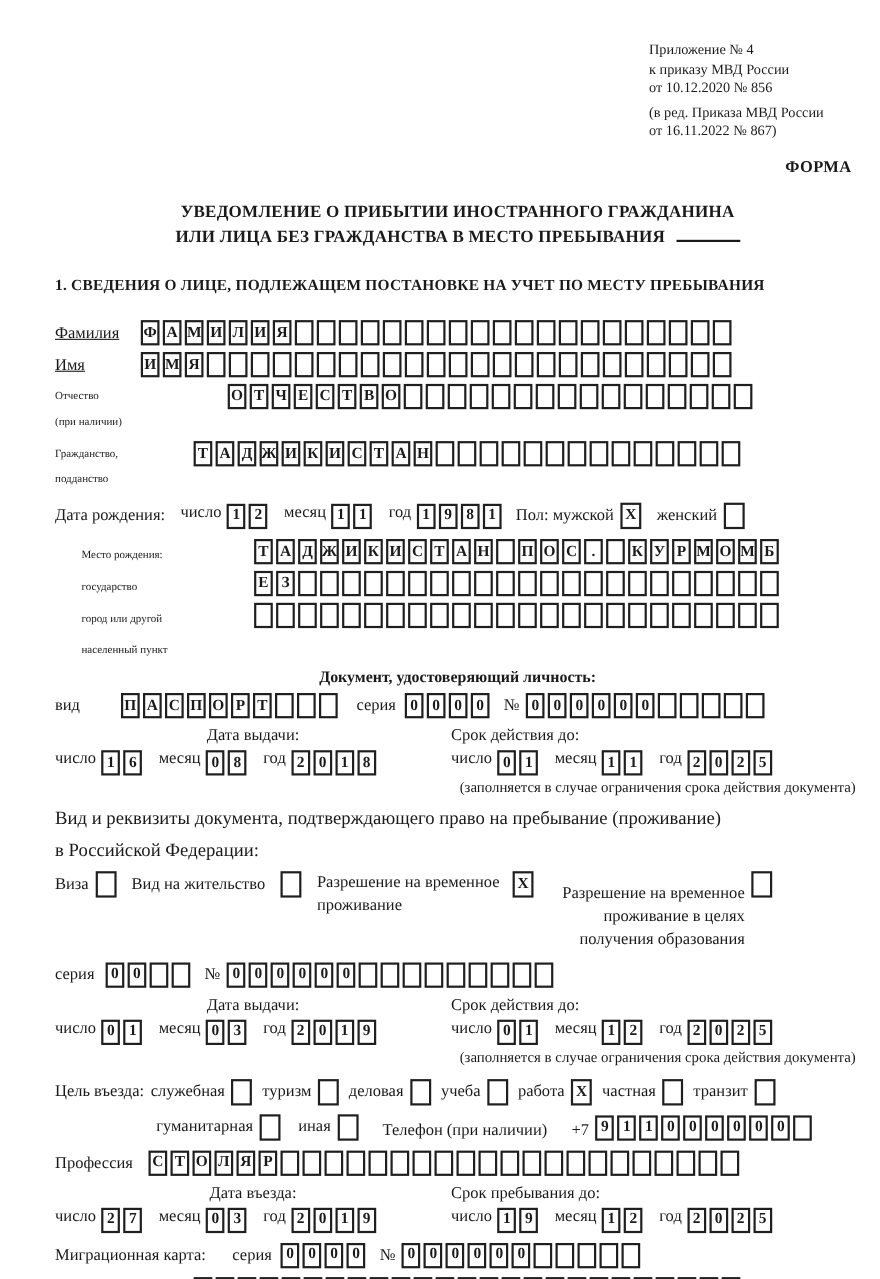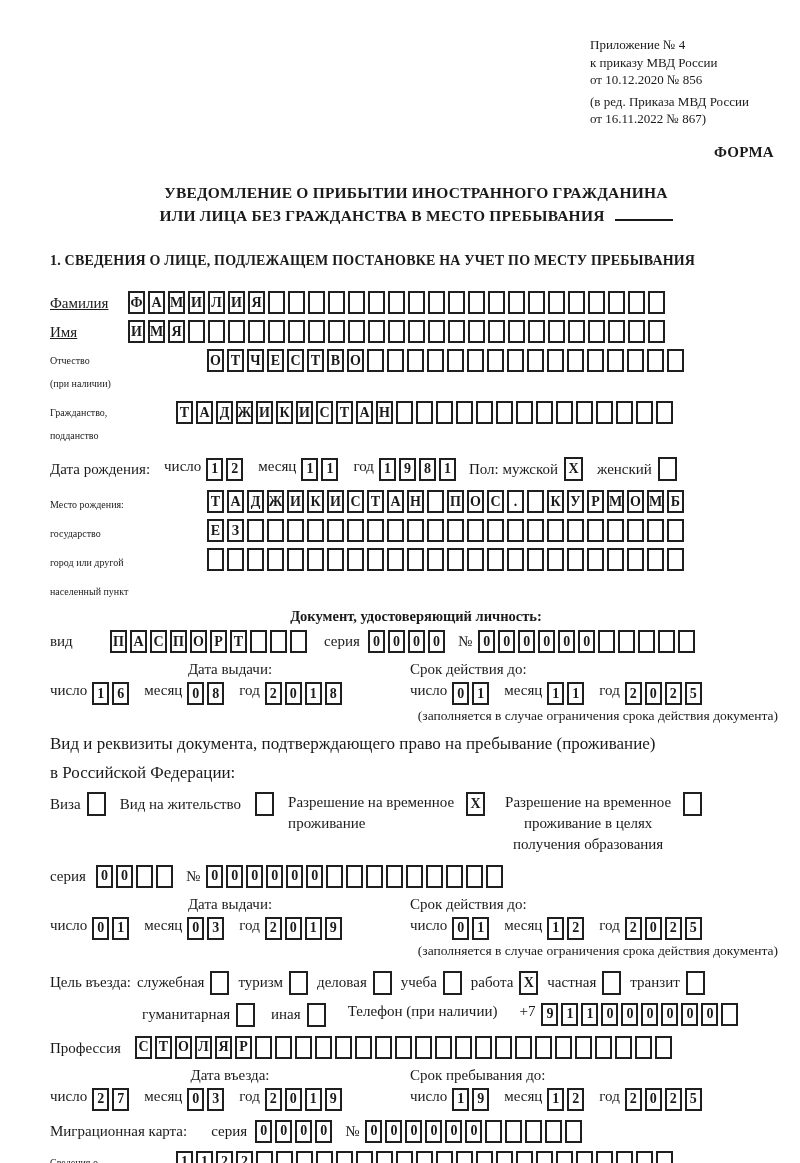--- a/index.html
+++ b/index.html
@@ -54,26 +54,26 @@
   .dategroup .dlbl.mid { margin-left:12px; }
   .note { text-align:right; font-size:13.5px; margin-top:3px; padding-right:4px; }
 
   .plain { font-size:17px; margin-top:8px; line-height:1.45; }
 
   
   .permit-row { display:flex; align-items:flex-start; margin-top:6px; font-size:15px; }
   .permit-item { display:flex; align-items:flex-start; margin-right:14px; }
   .permit-item .one-line { padding-top:4px; }
   .opt-col { width:172px; text-align:left; line-height:1.4; }
-  .opt-col-sm { width:178px; text-align:center; line-height:1.4; }
+  .opt-col-sm { width:178px; text-align:right; line-height:1.4;margin-top:10px; }
 
   
   .purpose-row { display:flex; align-items:center; font-size:15px; margin-top:12px; flex-wrap:nowrap; }
   .purpose-item { display:flex; align-items:center; margin-right:9px; }
-  .purpose-row2 { display:flex; align-items:flex-start; font-size:15px; margin-top:8px; padding-left:92px; }
+  .purpose-row2 { display:flex; align-items:flex-end; font-size:15px; margin-top:8px; padding-left:92px; }
 
   .inline-gap { margin:0 8px 0 14px; }
   .num-sign { margin:0 6px 0 10px; }
 
   .center-bold { text-align:center; font-weight:bold; font-size:14.5px; margin-top:8px; }
 </style>
 </head>
 <body>
 
 <div class="page">
@@ -250,21 +250,21 @@
           <span class="cbox">1</span>
         </span>
     </span>
     <span style="margin-left:10px;">Пол: мужской</span>
     <span class="chk">X</span>
     <span style="margin-left:14px;">женский</span>
     <span class="chk"></span>
   </div>
 
   <div class="row" style="margin-top:9px;">
-    <span class="lbl-col w157" style="line-height:29px;">
+    <span class="lbl-col w157" style="line-height:29px;margin-left:24px;">
       <div>Место рождения:</div>
       <div>государство</div>
       <div>город или другой</div>
       <div>населенный пункт</div>
     </span>
     <span class="box-col">
       <span class="boxes">
           <span class="cbox">Т</span>
           <span class="cbox">А</span>
           <span class="cbox">Д</span>

